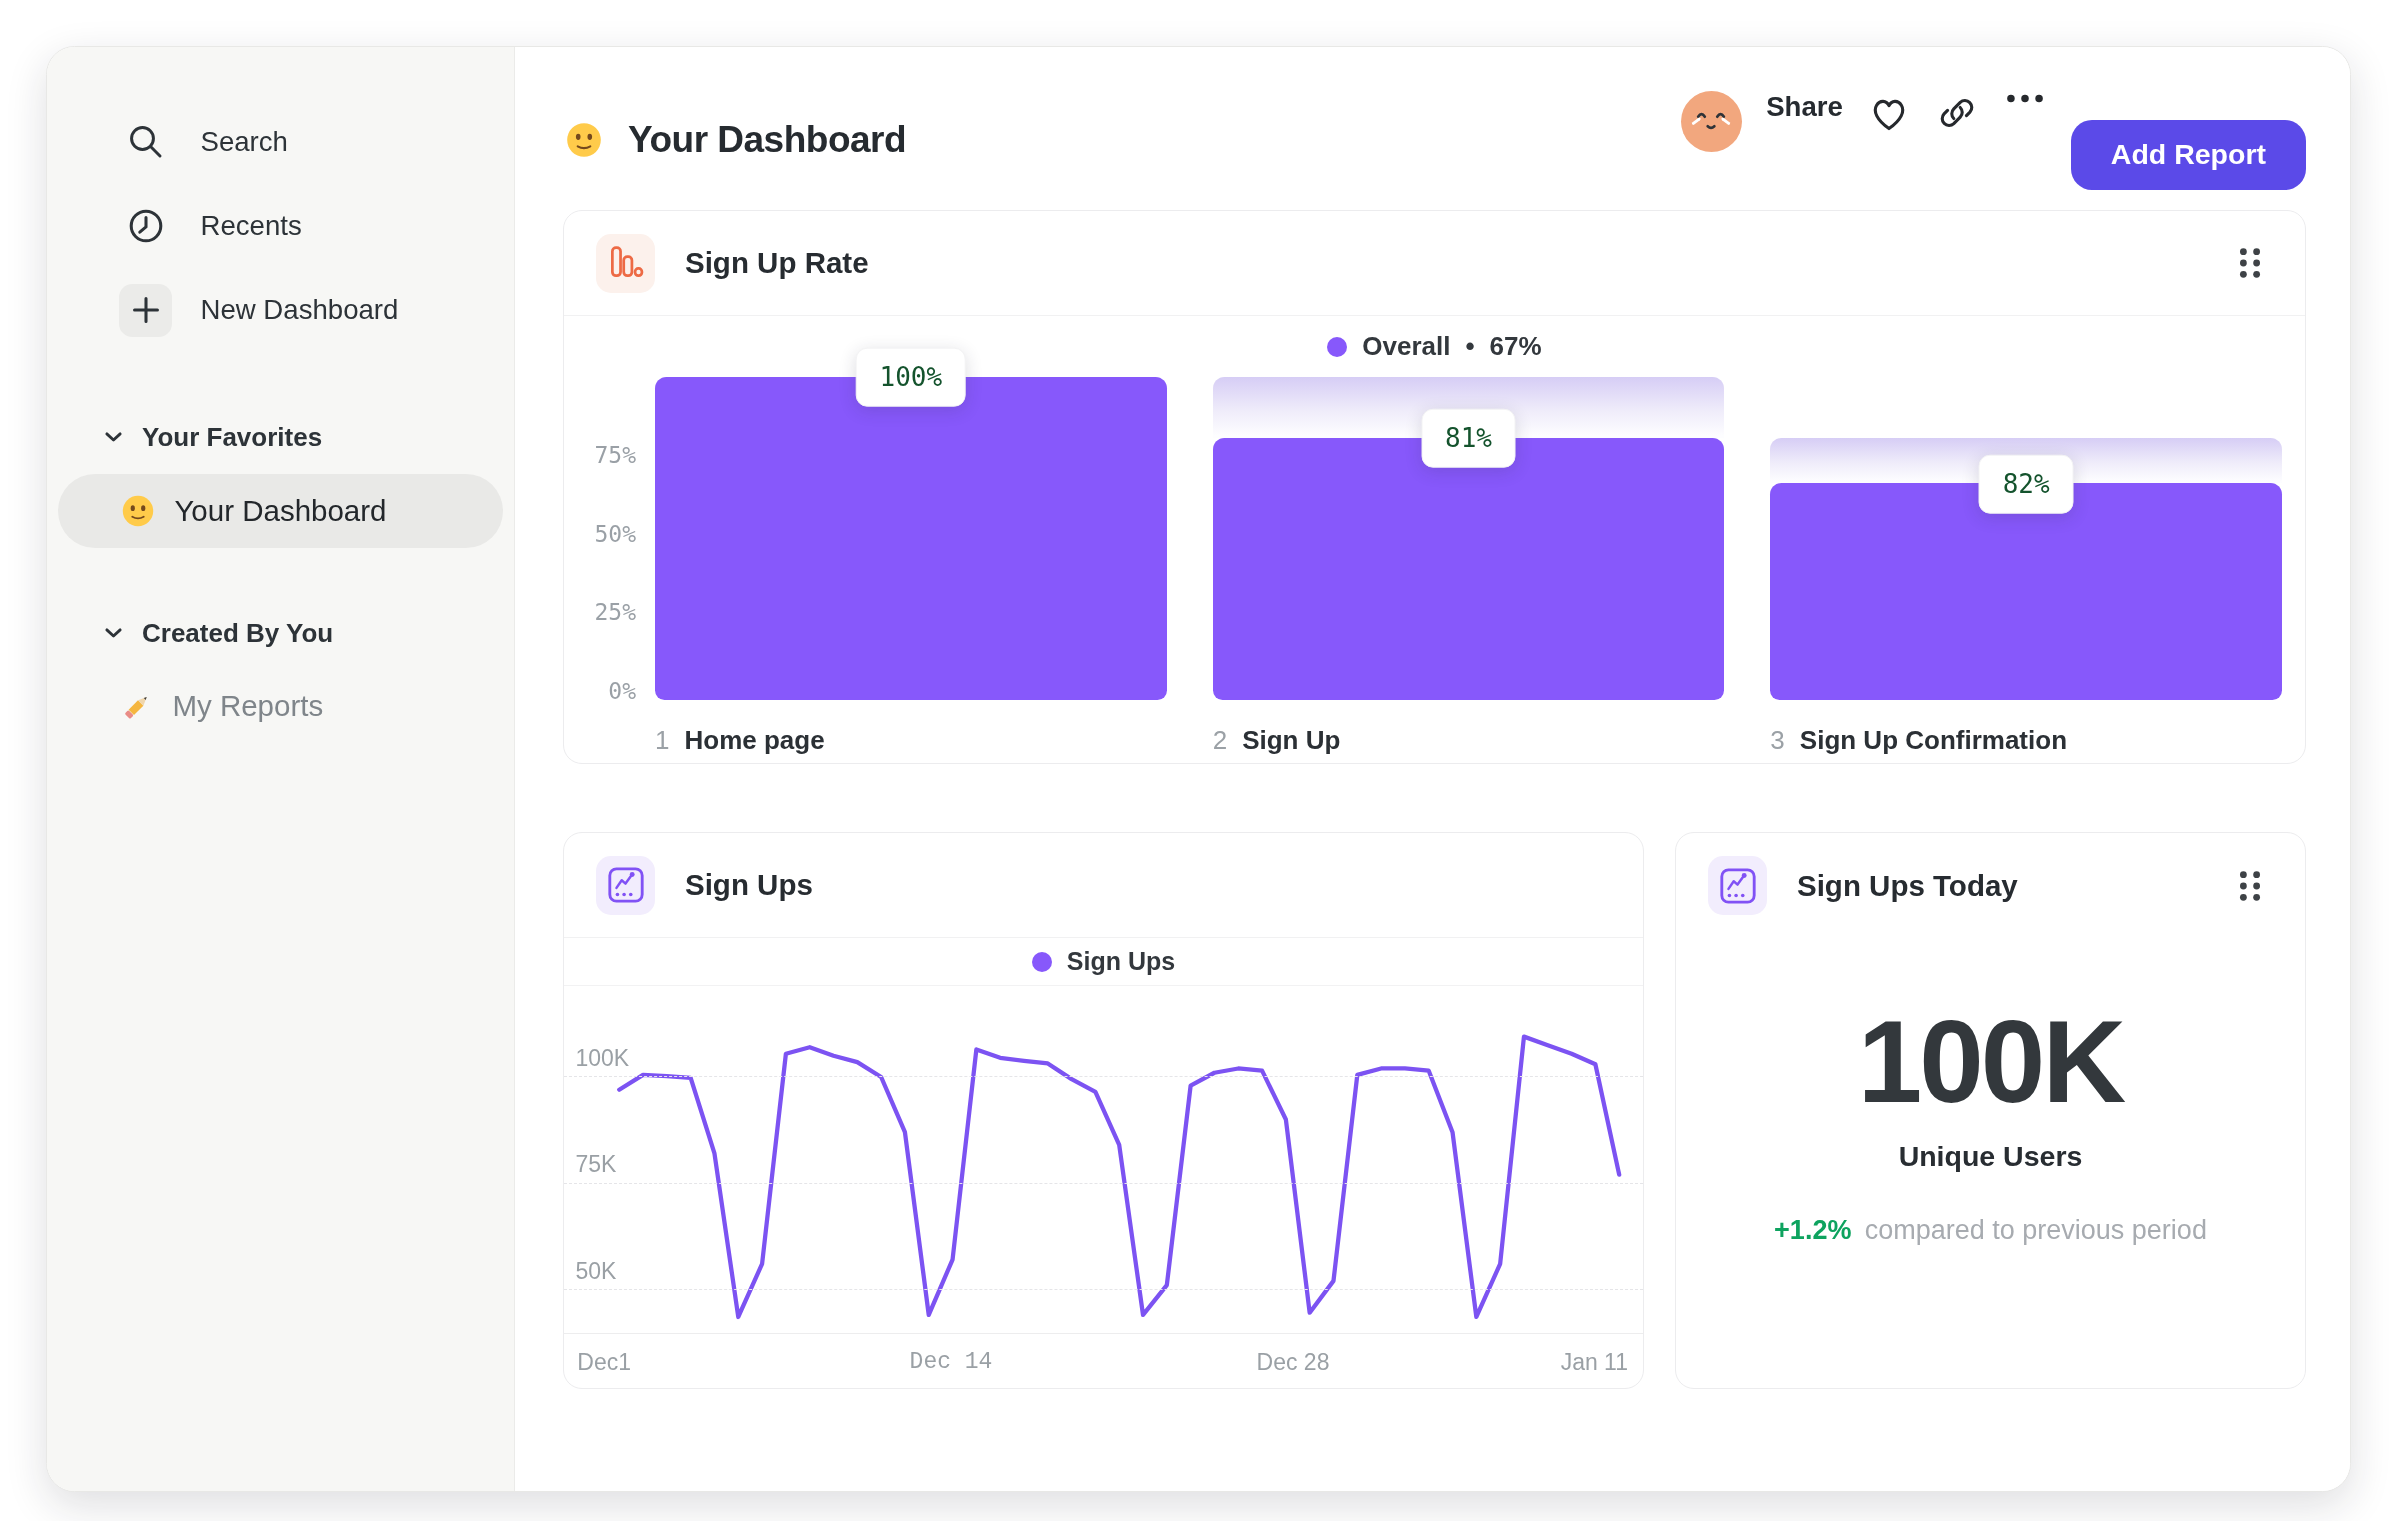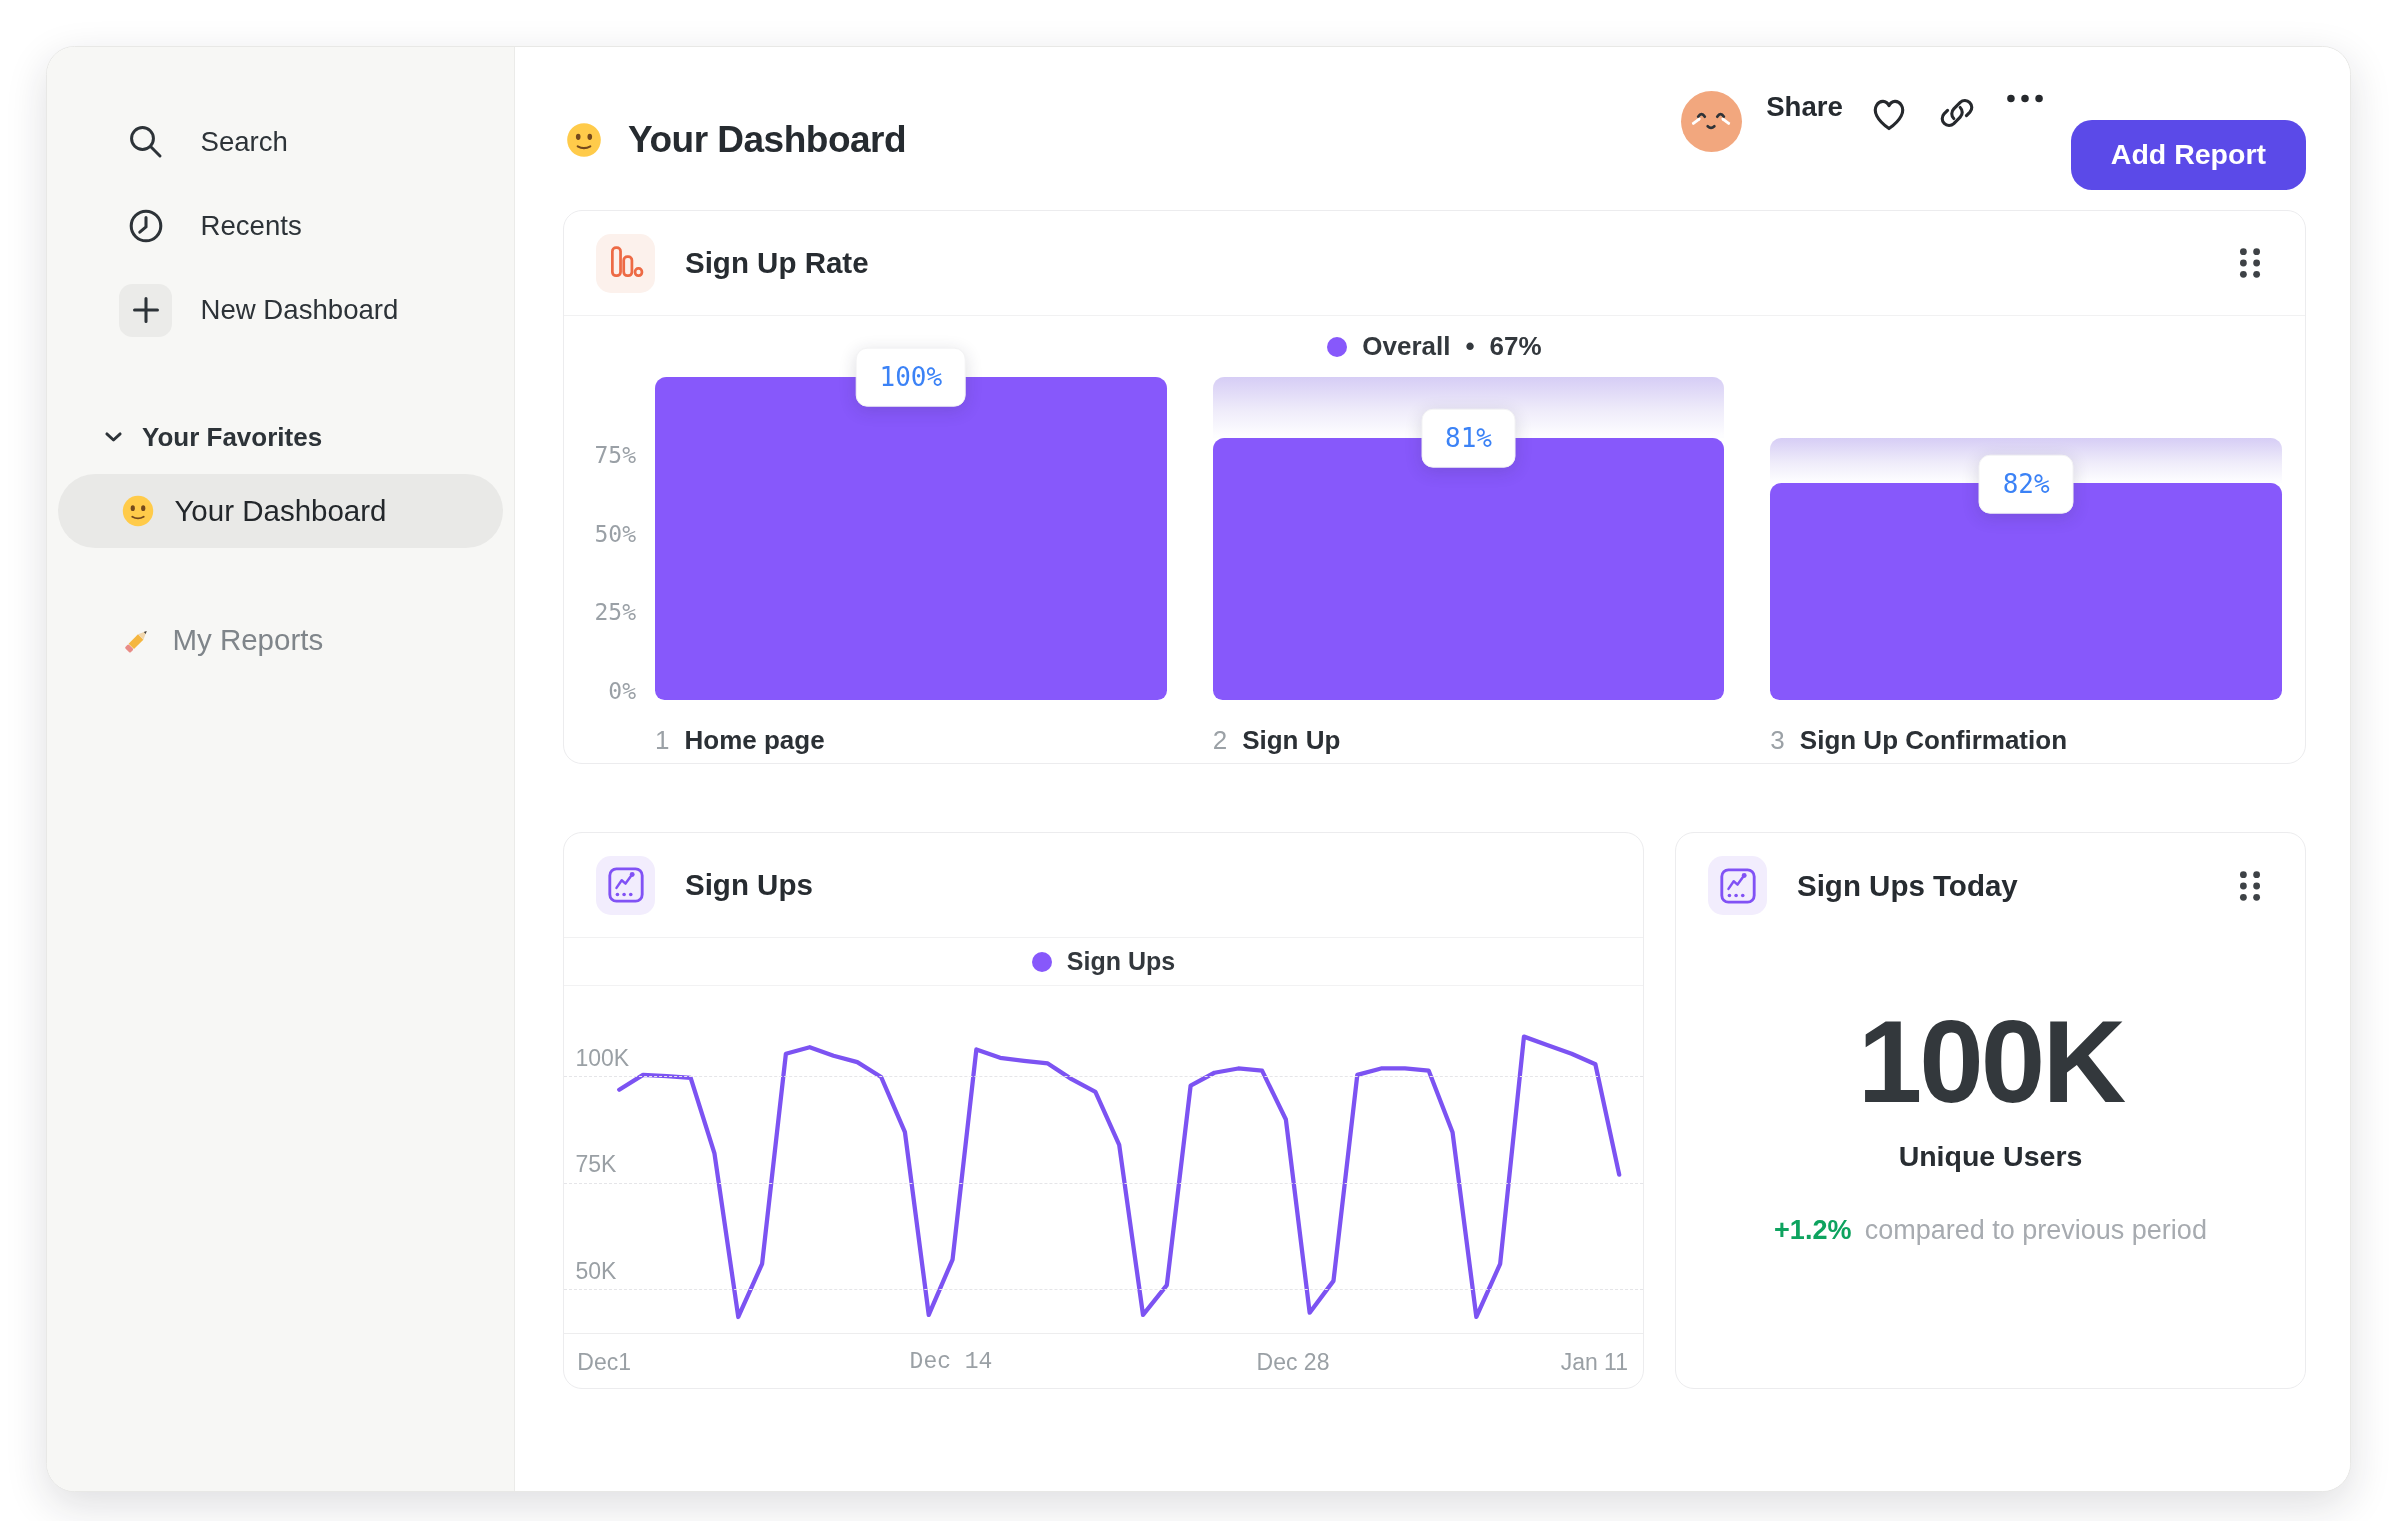--- a/index.html
+++ b/index.html
@@ -48,21 +48,21 @@
   .fplot { position:relative; height:323px; }
   .ytick { position:absolute; left:-80px; width:61px; text-align:right;
            font-family:"DejaVu Sans Mono", monospace; font-size:23px; color:#9aa0a6; }
   .fbars { position:absolute; inset:0; display:flex; gap:46px; }
   .fbar { flex:1; position:relative; }
   .fsolid { position:absolute; left:0; right:0; bottom:0; border-radius:11.4px 11.4px 9.5px 9.5px; }
   .fghost { position:absolute; left:0; right:0; border-radius:11.4px 11.4px 0 0;
             background:linear-gradient(to bottom,#d6cdf5 0%, #efecfa 55%, #fdfdff 96%); }
   .fvlabel { position:absolute; left:50%; transform:translate(-50%,-50%); background:#fff; border:1px solid #f3f3f4;
              border-radius:11.4px; padding:13.3px 23px; font-family:"DejaVu Sans Mono", monospace; font-size:26px;
-             color:#3b82f6; box-shadow:0 3.8px 17px rgba(40,40,60,0.16); white-space:nowrap; }
+             color:#14532d; box-shadow:0 3.8px 17px rgba(40,40,60,0.16); white-space:nowrap; }
   .fsteps { display:flex; gap:46px; padding:25px 23px 0 91px; }
   .fstep { flex:1; display:flex; gap:15px; align-items:baseline; font-size:26px; }
   .fstep-num { color:#9ba1a6; }
   .fstep-label { color:#2b3035; font-weight:600; }
   
   .row2 { display:flex; gap:31px; margin-top:68px; }
   .card-line { width:1081px; height:557px; flex-shrink:0; }
   .card-line .legend-row { height:48px; border-bottom:1.9px solid #f2f2f3; font-size:25px; }
   .line-plot { position:relative; height:348px; border-bottom:1.9px solid #ededee; }
   .gridline { position:absolute; left:0; right:0; border-top:1.9px dashed #e5e5e8; }
@@ -124,20 +124,26 @@
           <circle cx="20" cy="20" r="16" fill="#FFCB4A"></circle>
           <ellipse cx="14.5" cy="17" rx="2.2" ry="3" fill="#74491d"></ellipse>
           <ellipse cx="25.5" cy="17" rx="2.2" ry="3" fill="#74491d"></ellipse>
           <path d="M14 26 Q20 29.5 26 26" stroke="#74491d" stroke-width="2" fill="none" stroke-linecap="round"></path>
         </svg>
         <span>Your Dashboard</span>
       </div>
     </div>
 
     <div class="section">
+      <div class="section-head">
+        <svg width="19" height="12.4" viewBox="0 0 20 13" fill="none" stroke="#2d3338" stroke-width="3" stroke-linecap="round" stroke-linejoin="round">
+            <path d="M3 3 L10 9.5 L17 3"></path>
+          </svg>
+        <span>Created By You</span>
+      </div>
       <div class="fav-item muted">
         <svg width="36" height="36" viewBox="0 0 38 38">
           <g transform="rotate(-45 19 19)">
             <rect x="4" y="15.5" width="5.5" height="8" rx="1.5" fill="#e98c86"></rect>
             <rect x="10" y="15.5" width="14" height="8" fill="#f5b63f"></rect>
             <polygon points="24,15.5 33,19.5 24,23.5" fill="#f0d6ac"></polygon>
             <polygon points="30,18.2 33,19.5 30,20.9" fill="#403f3e"></polygon>
           </g>
         </svg>
         <span>My Reports</span>

